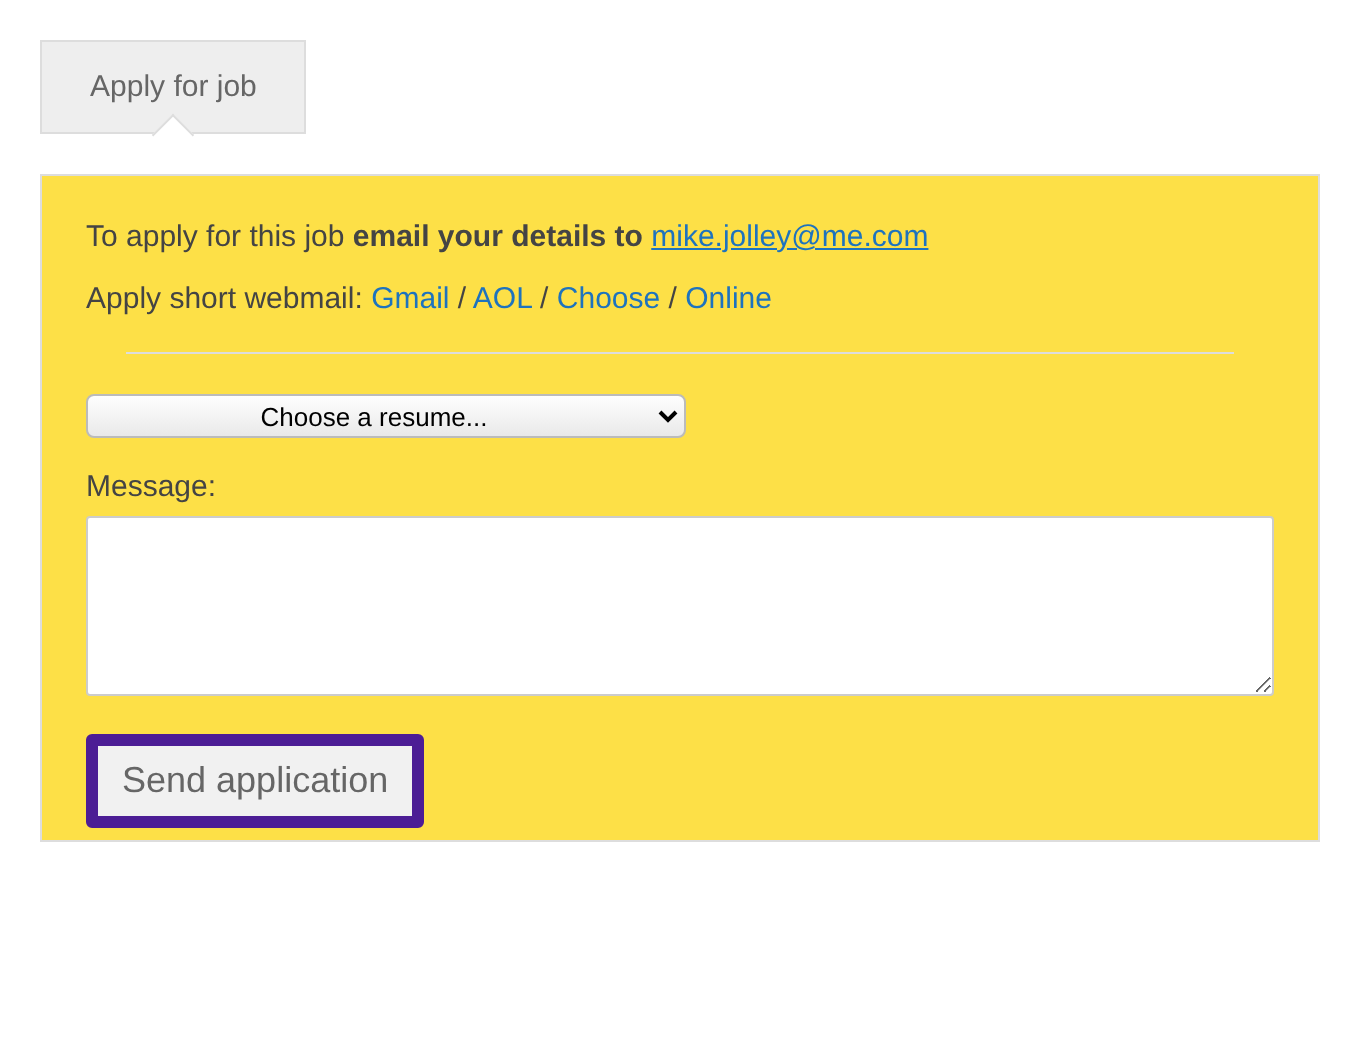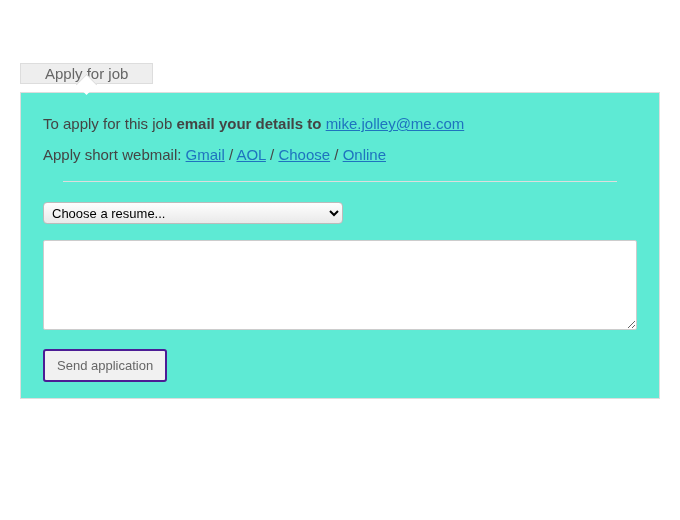--- a/index.html
+++ b/index.html
@@ -9,59 +9,58 @@
       color: #444;
       background: #fff;
       padding: 20px;
       width: 680px;
     }
     .tab-button {
       display: inline-block;
       background: #eee;
       border: 1px solid #ddd;
       color: #666;
-      padding: 1px 24px;
+      padding: 14px 24px;
       font-size: 15px;
       cursor: pointer;
       position: relative;
       margin-left: 0;
-      margin-top: 43px;
     }
     .tab-button::after {
       content: "";
       position: absolute;
       bottom: -9px;
       left: 50%;
       margin-left: -8px;
       width: 14px;
       height: 14px;
       background: #fff;
       border-left: 1px solid #ddd;
       border-top: 1px solid #ddd;
       transform: rotate(45deg);
     }
     .panel {
       border: 1px solid #ddd;
-      padding: 22px 22px 16px 22px;
-      margin-top: 8px;
-      background: #5eead4;
+      padding: 22px 22px 6px 22px;
+      margin-top: 20px;
+      background: #fde047;
     }
     .intro-line {
       font-size: 15px;
       color: #444;
       margin-bottom: 14px;
     }
     .intro-line strong { font-weight: 700; }
     .email-link { color: #1e73be; text-decoration: underline; cursor: pointer; }
     .webmail-line {
       font-size: 15px;
       color: #444;
       margin-bottom: 18px;
     }
-    .webmail-line a { color: #1e73be; text-decoration: underline; cursor: pointer; }
+    .webmail-line a { color: #1e73be; cursor: pointer; }
     .sep { color: #444; }
     hr.divider {
       border: none;
       border-top: 1px solid #ddd;
       margin: 0 20px 20px 20px;
     }
     .resume-intro {
       font-size: 15px;
       color: #444;
       line-height: 1.5;
@@ -75,39 +74,40 @@
     }
     .select-wrap { margin-bottom: 16px; }
     select.resume-select {
       width: 300px;
       font-size: 13px;
       padding: 2px 4px;
       border: 1px solid #bbb;
       border-radius: 4px;
       background: linear-gradient(#fefefe, #e9e9e9);
       height: 22px;
+      text-align: center;
     }
     textarea.message-area {
       width: 100%;
       height: 90px;
       border: 1px solid #ccc;
       border-radius: 2px;
       padding: 6px;
       font-family: inherit;
       font-size: 14px;
       resize: both;
       margin-bottom: 16px;
     }
     .send-btn {
       background: #f1f1f1;
-      border: 2px solid #4c1d95;
+      border: 6px solid #4c1d95;
       border-radius: 3px;
       color: #666;
       padding: 7px 12px;
-      font-size: 13px;
+      font-size: 18px;
       cursor: pointer;
     }
   </style>
 </head>
 <body>
 
 
 
 <div class="tab-button">
   <span>Apply for job</span>
@@ -125,20 +125,21 @@
 
   <hr class="divider">
 
 
   <div class="select-wrap">
     <select class="resume-select">
       <option>Choose a resume...</option>
     </select>
   </div>
 
+  <label class="field-label">Message:</label>
   <textarea class="message-area" style=""></textarea>
 
   <button class="send-btn">
     <span>Send application</span>
   </button>
 
 </div>
 
 
 

